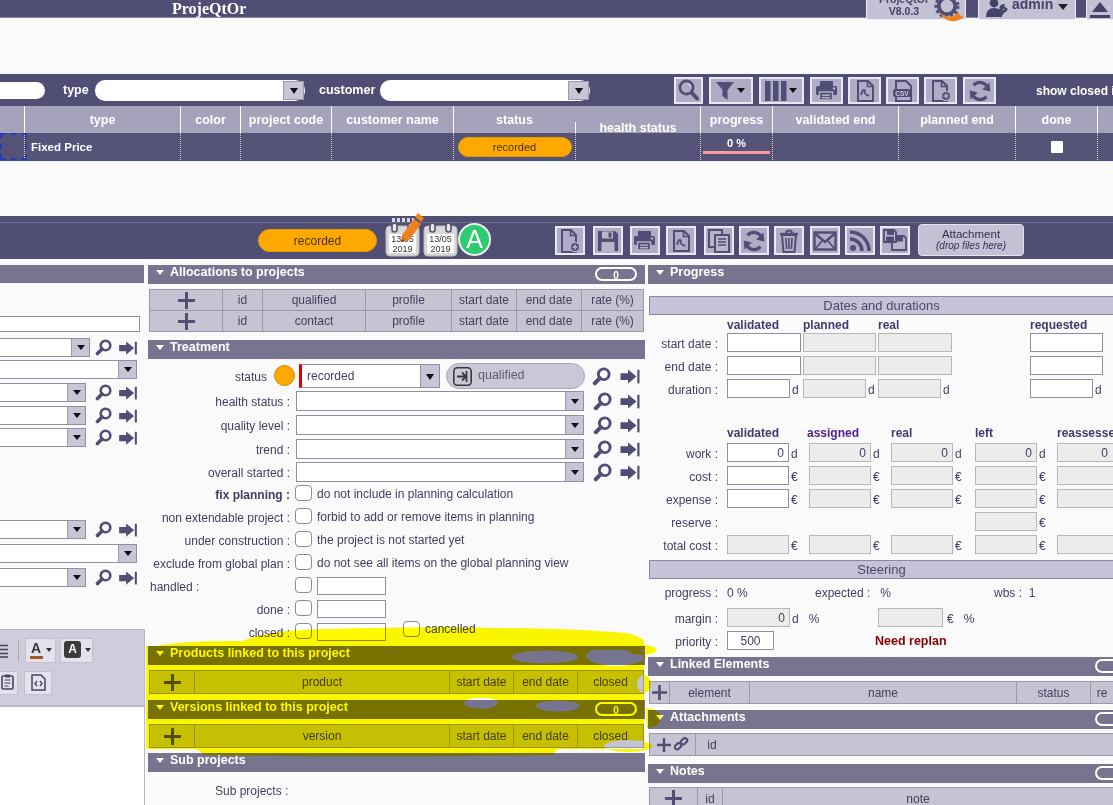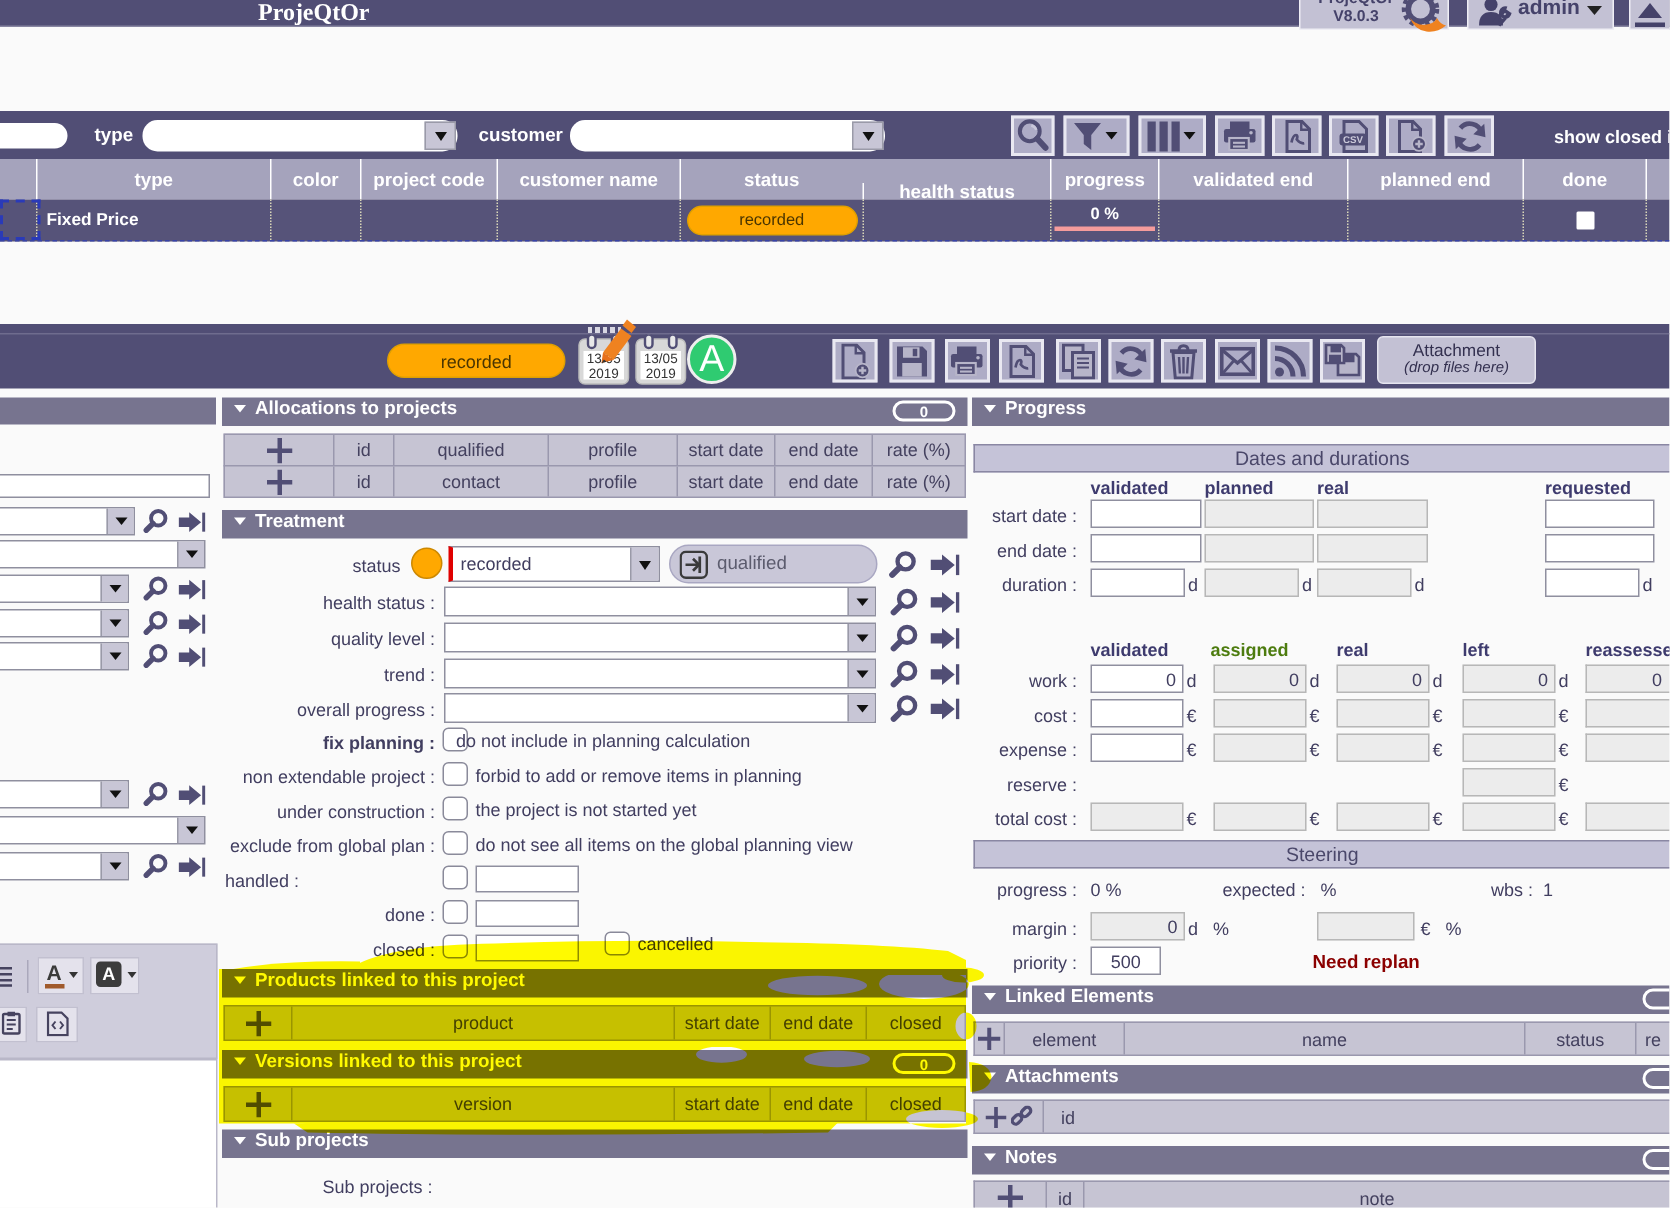--- a/index.html
+++ b/index.html
@@ -481,36 +481,36 @@
       <span class="dd"></span>
     </div>
   <svg class="abs" style="left:593px;top:440px;" width="19" height="19" viewBox="0 0 17 17">
       <circle cx="10.5" cy="6.5" r="4.8" fill="none" stroke="#514e75" stroke-width="2.6"></circle>
       <path d="M7 10 L2.5 14.5" stroke="#514e75" stroke-width="3.6" stroke-linecap="round"></path>
     </svg>
   <svg class="abs" style="left:620px;top:442px;" width="20" height="15" viewBox="0 0 19 15">
       <path d="M0 4.2 h7.5 v-3.6 l8.5 7 -8.5 7 v-3.6 h-7.5z" fill="#514e75"></path>
       <rect x="16.8" y="0.8" width="2.2" height="13.6" fill="#514e75"></rect>
     </svg>
-  <div class="abs lbl" style="left:150px;top:466px;width:140px;text-align:right;">overall progress :</div>
+  <div class="abs lbl" style="left:150px;top:466px;width:140px;text-align:right;">overall started :</div>
   <div class="abs sel" style="left:296px;top:462px;width:288px;height:20px;">
       <span class="dd"></span>
     </div>
   <svg class="abs" style="left:593px;top:463px;" width="19" height="19" viewBox="0 0 17 17">
       <circle cx="10.5" cy="6.5" r="4.8" fill="none" stroke="#514e75" stroke-width="2.6"></circle>
       <path d="M7 10 L2.5 14.5" stroke="#514e75" stroke-width="3.6" stroke-linecap="round"></path>
     </svg>
   <svg class="abs" style="left:620px;top:465px;" width="20" height="15" viewBox="0 0 19 15">
       <path d="M0 4.2 h7.5 v-3.6 l8.5 7 -8.5 7 v-3.6 h-7.5z" fill="#514e75"></path>
       <rect x="16.8" y="0.8" width="2.2" height="13.6" fill="#514e75"></rect>
     </svg>
 
   <div class="abs lbl" style="left:150px;top:488px;width:140px;text-align:right;font-weight:bold;">fix planning :</div>
   <div class="chk" style="left:295px;top:485px;"></div>
-  <div class="abs lbl" style="left:304px;top:487px;">do not include in planning calculation</div>
+  <div class="abs lbl" style="left:317px;top:487px;">do not include in planning calculation</div>
   <div class="abs lbl" style="left:150px;top:511px;width:140px;text-align:right;">non extendable project :</div>
   <div class="chk" style="left:295px;top:508px;"></div>
   <div class="abs lbl" style="left:317px;top:510px;">forbid to add or remove items in planning</div>
   <div class="abs lbl" style="left:150px;top:534px;width:140px;text-align:right;">under construction :</div>
   <div class="chk" style="left:295px;top:531px;"></div>
   <div class="abs lbl" style="left:317px;top:533px;">the project is not started yet</div>
   <div class="abs lbl" style="left:147px;top:557px;width:143px;text-align:right;">exclude from global plan :</div>
   <div class="chk" style="left:295px;top:554px;"></div>
   <div class="abs lbl" style="left:317px;top:556px;">do not see all items on the global planning view</div>
   <div class="abs lbl" style="left:150px;top:580px;width:140px;">handled :</div>
@@ -582,21 +582,21 @@
   <div class="abs lbl" style="left:638px;top:383px;width:80px;text-align:right;">duration :</div>
   <div class="abs inp" style="left:727px;top:379px;width:63px;height:19px;"></div>
     <div class="abs lbl" style="left:792px;top:383px;">d</div>
   <div class="abs dis" style="left:803px;top:379px;width:63px;height:19px;"></div>
     <div class="abs lbl" style="left:868px;top:383px;">d</div>
   <div class="abs dis" style="left:878px;top:379px;width:63px;height:19px;"></div>
     <div class="abs lbl" style="left:943px;top:383px;">d</div>
   <div class="abs inp" style="left:1030px;top:379px;width:63px;height:19px;"></div>
     <div class="abs lbl" style="left:1095px;top:383px;">d</div>
   <div class="abs lbl" style="left:727px;top:426px;font-weight:bold;color:#3e3b6e;">validated</div>
-  <div class="abs lbl" style="left:807px;top:426px;font-weight:bold;color:#4d7c0f;">assigned</div>
+  <div class="abs lbl" style="left:807px;top:426px;font-weight:bold;color:#4c1d95;">assigned</div>
   <div class="abs lbl" style="left:891px;top:426px;font-weight:bold;color:#3e3b6e;">real</div>
   <div class="abs lbl" style="left:975px;top:426px;font-weight:bold;color:#3e3b6e;">left</div>
   <div class="abs lbl" style="left:1057px;top:426px;font-weight:bold;color:#3e3b6e;">reassesse</div>
   <div class="abs lbl" style="left:638px;top:447px;width:80px;text-align:right;">work :</div>
   <div class="abs inp lbl" style="left:727px;top:443px;width:62px;height:19px;text-align:right;line-height:18px;padding-right:4px;">0</div>
     <div class="abs lbl" style="left:791px;top:447px;">d</div>
   <div class="abs dis lbl" style="left:809px;top:443px;width:62px;height:19px;text-align:right;line-height:18px;padding-right:4px;">0</div>
     <div class="abs lbl" style="left:873px;top:447px;">d</div>
   <div class="abs dis lbl" style="left:891px;top:443px;width:62px;height:19px;text-align:right;line-height:18px;padding-right:4px;">0</div>
     <div class="abs lbl" style="left:955px;top:447px;">d</div>

